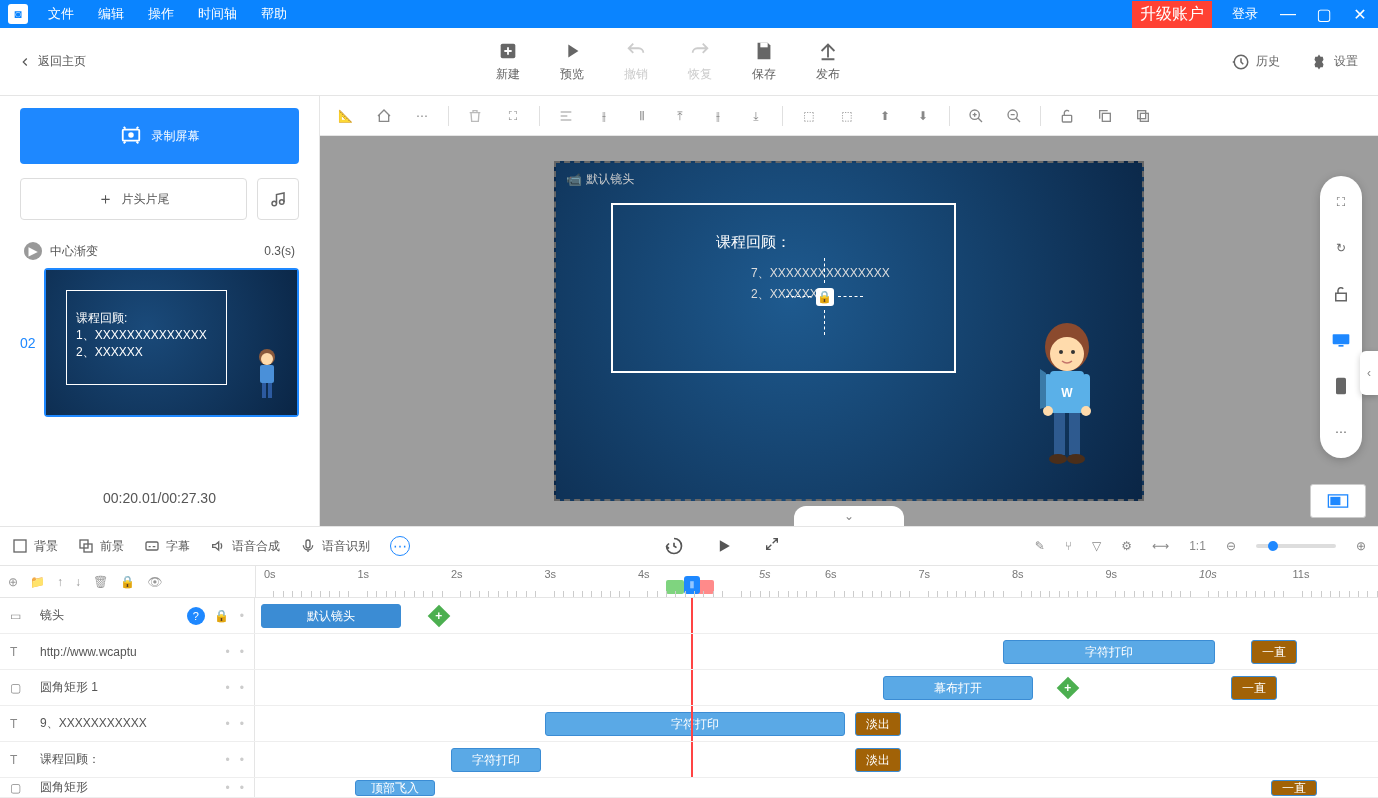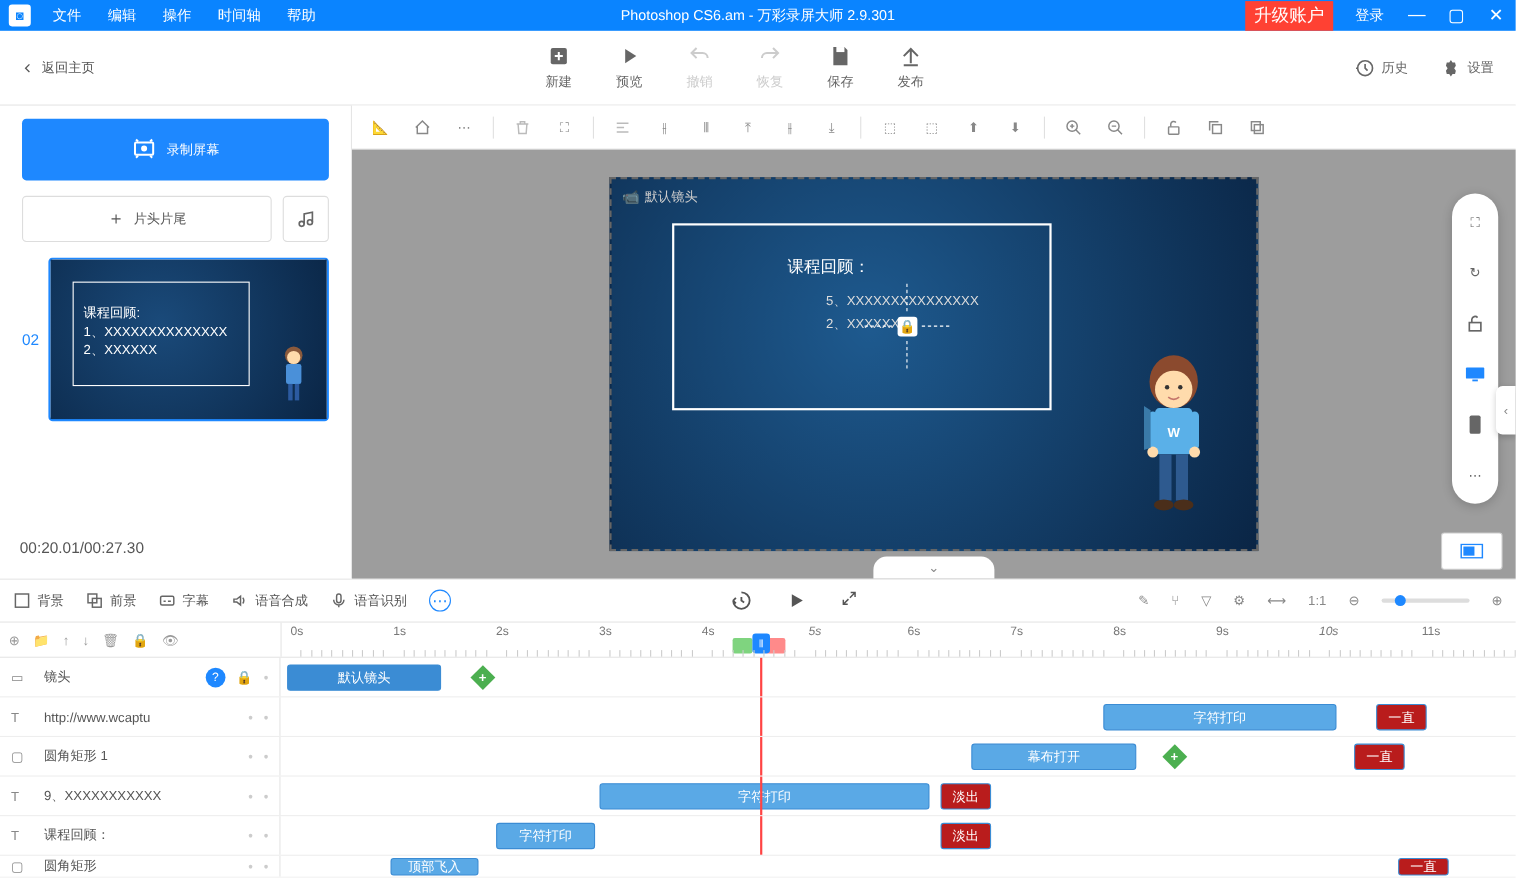--- a/index.html
+++ b/index.html
@@ -28,21 +28,21 @@
 .scene-list{flex:1;overflow:auto;padding:0 10px}
 .scene-meta{display:flex;align-items:center;justify-content:space-between;color:#555;padding:8px 4px;font-size:14px}
 .scene-meta .play{width:18px;height:18px;border-radius:50%;background:#999;display:inline-flex;align-items:center;justify-content:center;color:#fff;margin-right:8px}
 .scene-thumb{border:2px solid #1e88ff;border-radius:4px;position:relative;margin-left:24px}
 .scene-thumb .num{position:absolute;left:-26px;top:50%;transform:translateY(-50%);color:#1e88ff;font-size:14px}
 .scene-thumb .img{height:145px;background:radial-gradient(circle at 40% 40%,#1a4a7a,#0a2545);position:relative;overflow:hidden}
 .scene-thumb .frame{position:absolute;left:20px;top:20px;right:70px;bottom:30px;border:1px solid #fff}
 .scene-thumb .frame-text{position:absolute;left:30px;top:40px;color:#fff;font-size:8px}
 .scene-thumb .char{position:absolute;right:10px;bottom:10px;width:40px;height:60px}
 .scene-thumb .note{background:#f5f5f5;padding:6px 8px;display:flex;justify-content:space-between;color:#888;border-top:1px solid #e5e5e5}
-.time-total{color:#555;font-size:14px;padding:8px}
+.time-total{text-align:center;color:#555;font-size:14px;padding:8px}
 .canvas-area{flex:1;display:flex;flex-direction:column;background:#fff;min-width:0}
 .canvas-toolbar{height:40px;border-bottom:1px solid #e5e5e5;display:flex;align-items:center;padding:0 10px;gap:6px;color:#888}
 .canvas-toolbar .ct-btn{width:32px;height:28px;display:flex;align-items:center;justify-content:center;cursor:pointer;border-radius:3px}
 .canvas-toolbar .divider{width:1px;height:20px;background:#e0e0e0;margin:0 4px}
 .canvas-stage{flex:1;background:#9d9d9d;display:flex;align-items:center;justify-content:center;position:relative}
 .stage-content{width:590px;height:340px;background:radial-gradient(circle at 40% 40%,#1e5a8f,#0a2545);border:2px dashed #666;position:relative}
 .stage-content .label{position:absolute;left:10px;top:8px;color:#ccc;font-size:13px;display:flex;align-items:center;gap:4px}
 .stage-content .frame{position:absolute;left:55px;top:40px;width:345px;height:170px;border:2px solid #fff}
 .stage-content .title-text{position:absolute;left:160px;top:70px;color:#fff;font-size:15px}
 .stage-content .list-text{position:absolute;left:195px;top:100px;color:#ddd;font-size:13px;line-height:1.6}
@@ -72,38 +72,37 @@
 .ruler-sub{position:absolute;bottom:0;width:1px;height:6px;background:#ccc}
 .ruler-clip{position:absolute;top:14px;height:14px;border-radius:2px}
 .ruler-playhead{position:absolute;top:10px;width:16px;height:18px;background:#1e88ff;border-radius:3px;display:flex;align-items:center;justify-content:center;color:#fff;font-size:9px}
 .tl-row{height:36px;display:flex;border-bottom:1px solid #eee;align-items:center}
 .tl-row .label{width:255px;display:flex;align-items:center;padding:0 10px;gap:10px;color:#555;border-right:1px solid #e5e5e5;height:100%;font-size:14px}
 .tl-row .label .icon{width:20px;color:#888}
 .tl-row .label .dot{color:#ccc}
 .tl-row .label .help{width:18px;height:18px;border-radius:50%;background:#1e88ff;color:#fff;display:flex;align-items:center;justify-content:center;font-size:11px}
 .tl-row .track{flex:1;position:relative;height:100%}
 .tl-clip{position:absolute;top:6px;height:24px;background:#5aa9e6;color:#fff;border-radius:3px;display:flex;align-items:center;justify-content:center;font-size:12px;border:1px solid #3b8cd4}
-.tl-clip.small{background:#b91c1c}
+.tl-clip.small{background:#a16207}
 .tl-add{position:absolute;top:10px;width:16px;height:16px;transform:rotate(45deg);background:#4caf50;display:flex;align-items:center;justify-content:center}
 .tl-add::after{content:"+";transform:rotate(-45deg);color:#fff;font-weight:bold}
 .playhead-line{position:absolute;top:0;bottom:0;width:2px;background:#ff4444;left:436px;pointer-events:none;z-index:5}
 .timeline-body{position:relative}
 svg{display:block}
 </style>
 </head>
 <body>
 
 <div class="title-bar">
   <div class="app-icon">◙</div>
   <div class="menu-item">文件</div>
   <div class="menu-item">编辑</div>
   <div class="menu-item">操作</div>
   <div class="menu-item">时间轴</div>
   <div class="menu-item">帮助</div>
-  <div class="title">Photoshop CS6.am - 万彩录屏大师 2.9.301</div>
   <div class="right">
     <div class="upgrade">升级账户</div>
     <div class="menu-item">登录</div>
     <div class="win-btn">—</div>
     <div class="win-btn">▢</div>
     <div class="win-btn">✕</div>
   </div>
 </div>
 
 <div class="toolbar">
@@ -189,20 +188,24 @@
         </div>
       <div class="head-music">
           <svg width="18" height="18" viewBox="0 0 24 24" fill="none" stroke="#666" stroke-width="2">
             <circle cx="7" cy="18" r="3"></circle>
             <circle cx="17" cy="16" r="3"></circle>
             <path d="M10 18V6l10-2v12"></path>
           </svg>
         </div>
     </div>
     <div class="scene-list">
+      <div class="scene-meta">
+        <span><span class="play">▶</span><span>中心渐变</span></span>
+        <span>0.3(s)</span>
+      </div>
       <div class="scene-thumb">
         <div class="num">02</div>
         <div class="img">
           <div class="frame"></div>
           <div class="frame-text"><span>课程回顾:</span><br><span>1、XXXXXXXXXXXXXX</span><br><span>2、XXXXXX</span></div>
           <svg class="char" viewBox="0 0 40 60">
               <circle cx="20" cy="12" r="8" fill="#8b5a3c"></circle>
               <circle cx="20" cy="14" r="6" fill="#ffdbac"></circle>
               <rect x="13" y="20" width="14" height="18" fill="#4a90d9" rx="2"></rect>
               <rect x="15" y="38" width="4" height="15" fill="#2c5aa0"></rect>
@@ -277,21 +280,21 @@
             <rect x="4" y="4" width="12" height="12"></rect>
             <rect x="8" y="8" width="12" height="12"></rect>
           </svg>
         </div>
     </div>
     <div class="canvas-stage">
       <div class="stage-content">
         <div class="label">📹 <span>默认镜头</span></div>
         <div class="frame"></div>
         <div class="title-text">课程回顾：</div>
-        <div class="list-text"><span>5、XXXXXXXXXXXXXXX</span><br><span>2、XXXXXX</span></div>
+        <div class="list-text"><span>7、XXXXXXXXXXXXXXX</span><br><span>2、XXXXXX</span></div>
         <div class="lock-group">
           <div class="line-h" style="left:-30px"></div>
             <div class="line-h" style="left:22px"></div>
           <div class="line-v" style="top:-30px"></div>
             <div class="line-v" style="top:22px"></div>
           <div class="lock">🔒</div>
         </div>
         <svg class="character" viewBox="0 0 90 160">
           <ellipse cx="45" cy="28" rx="22" ry="24" fill="#8b4a2e"></ellipse>
           <circle cx="45" cy="35" r="17" fill="#ffdbac"></circle>
@@ -470,21 +473,21 @@
       <div class="ruler-tick" style="left: 382px;">4s</div>
       <div class="ruler-sub" style="left: 391.35px;"></div>
       <div class="ruler-sub" style="left: 400.7px;"></div>
       <div class="ruler-sub" style="left: 410.05px;"></div>
       <div class="ruler-sub" style="left: 419.4px;"></div>
       <div class="ruler-sub" style="left: 428.75px;"></div>
       <div class="ruler-sub" style="left: 438.1px;"></div>
       <div class="ruler-sub" style="left: 447.45px;"></div>
       <div class="ruler-sub" style="left: 456.8px;"></div>
       <div class="ruler-sub" style="left: 466.15px;"></div>
-      <div class="ruler-tick" style="left: 479px; font-style: italic;">5s</div>
+      <div class="ruler-tick" style="left: 503px; font-style: italic;">5s</div>
       <div class="ruler-sub" style="left: 484.85px;"></div>
       <div class="ruler-sub" style="left: 494.2px;"></div>
       <div class="ruler-sub" style="left: 503.55px;"></div>
       <div class="ruler-sub" style="left: 512.9px;"></div>
       <div class="ruler-sub" style="left: 522.25px;"></div>
       <div class="ruler-sub" style="left: 531.6px;"></div>
       <div class="ruler-sub" style="left: 540.95px;"></div>
       <div class="ruler-sub" style="left: 550.3px;"></div>
       <div class="ruler-sub" style="left: 559.65px;"></div>
       <div class="ruler-tick" style="left: 569px;">6s</div>

